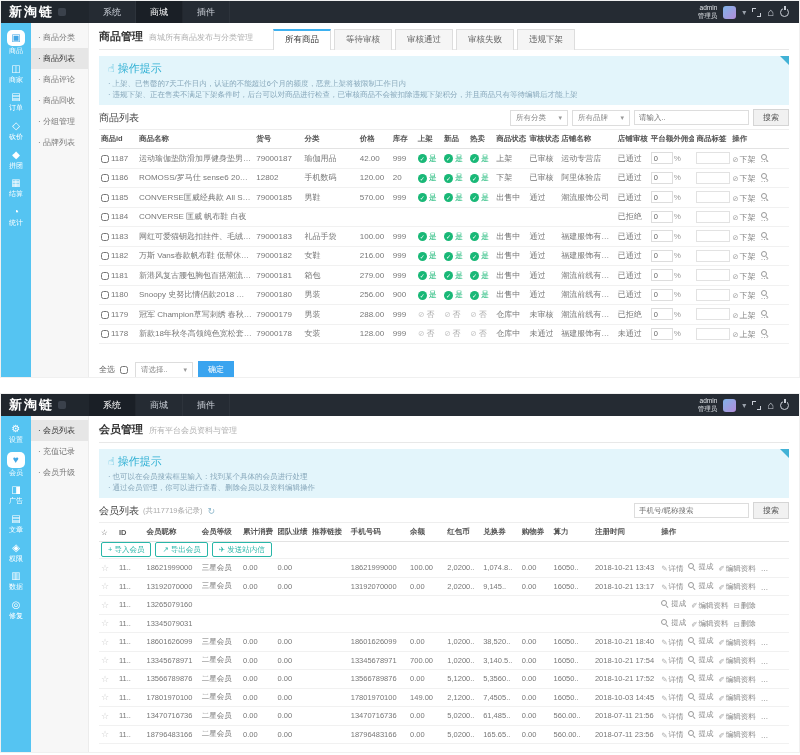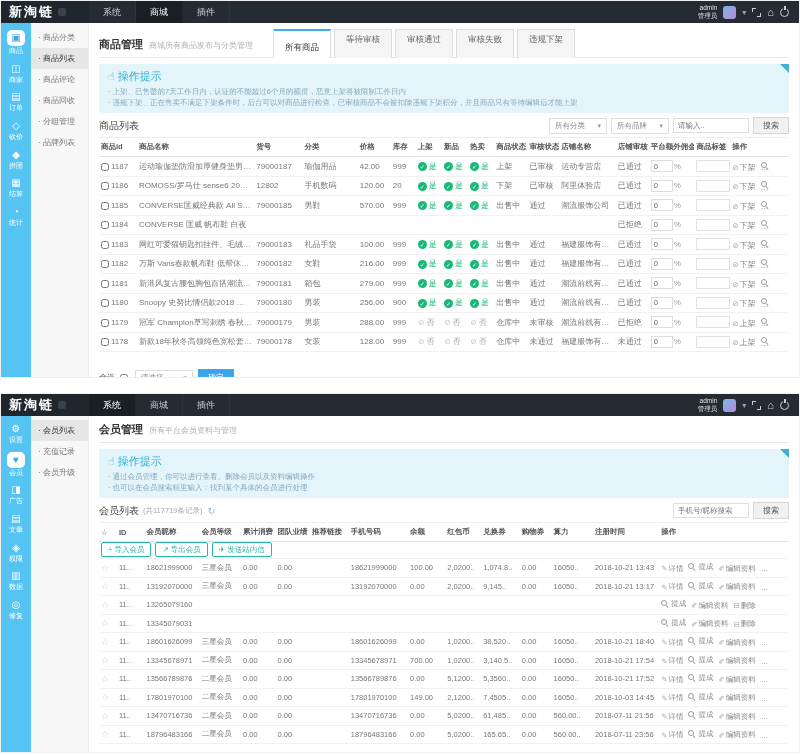--- a/index.html
+++ b/index.html
@@ -35,36 +35,36 @@
   .sitem{padding:5px 2px 5px 7px;cursor:pointer;white-space:nowrap;overflow:hidden}
   .sitem::before{content:"· "}
   .sitem.active{background:#e6e6e6;color:#333}
   .main{flex:1;padding:4px 10px 0;overflow:hidden;min-width:0}
   
   .phead{display:flex;align-items:flex-end;gap:6px;border-bottom:1px solid #e8e8e8;padding-top:2px}
   .ptitle{font-size:11px;color:#333;font-weight:bold;padding-bottom:5px}
   .psub{font-size:8px;color:#b0b0b0;padding-bottom:6px}
   .tabs{margin-left:14px;display:flex;margin-bottom:-1px}
   .tab{font-size:8.5px;padding:4px 11px;border:1px solid #ddd;border-bottom:none;background:#f5f5f5;color:#666;margin-right:3px;cursor:pointer}
-  .tab.active{background:#fff;border-top:2px solid #3db1f0;color:#333;padding-top:11px}
+  .tab.active{background:#fff;border-top:2px solid #3db1f0;color:#333;padding-top:3px}
   
   .tip{position:relative;background:#e3f5fb;margin:6px 0 4px;padding:4px 9px 5px;font-size:7.5px;color:#88a8bb;line-height:1.5}
   .tiptitle{color:#2fb0d4;font-size:11px;margin-bottom:1px}
   .hand{margin-right:3px}
   .tipline::before{content:"·  "}
   .fold{position:absolute;top:0;right:0;width:0;height:0;border-top:9px solid #41b2d6;border-left:9px solid transparent}
   
   .lhead{display:flex;align-items:center;margin:3px 0 3px}
   .ltitle{font-size:10px;color:#444}
   .lcount{font-size:7.5px;color:#aaa;margin-left:4px}
   .refresh{font-size:9px;color:#8fb8cc;margin-left:5px;cursor:pointer}
   .filters{margin-left:auto;display:flex;gap:4px;align-items:center}
   .sel{border:1px solid #ddd;background:#fff;font-size:7.5px;color:#888;padding:2px 5px;display:flex;gap:0;align-items:center;cursor:pointer;min-width:58px;justify-content:space-between}
   .selcaret{color:#999;font-size:7px}
-  .inp{border:1px solid #ddd;height:15px;font-size:7.5px;padding:0 4px;width:76px;color:#555;outline:none}
+  .inp{border:1px solid #ddd;height:15px;font-size:7.5px;padding:0 4px;width:115px;color:#555;outline:none}
   .btn{border:1px solid #d5d5d5;background:#f1f1f1;font-size:8px;padding:2px 9px;color:#555;cursor:pointer}
   .btn-blue{background:#3aa4ef;color:#fff;border-color:#3aa4ef}
   .btn-teal{background:#fff;border:1px solid #29b6a8;color:#29b6a8;font-size:7.5px;padding:2px 6px;border-radius:2px;cursor:pointer;margin-right:4px}
   
   table{width:100%;border-collapse:collapse;table-layout:fixed;font-size:8px;color:#777}
   th{font-weight:bold;color:#555;text-align:left;padding:4px 2px;border-top:1px solid #eee;border-bottom:1px solid #e3e3e3;white-space:nowrap;overflow:hidden;font-size:7.5px}
   td{border-bottom:1px solid #f1f1f1;padding:3px 2px;white-space:nowrap;overflow:hidden;text-overflow:ellipsis;height:17px}
   .member-table td{font-size:7.5px}
   .cy{display:inline-flex;width:9px;height:9px;border-radius:50%;background:#19b877;color:#fff;font-size:6px;align-items:center;justify-content:center;margin-right:2px;vertical-align:middle}
   .yes{color:#19b877}
@@ -498,22 +498,22 @@
           <div class="sitem">充值记录</div>
           <div class="sitem">会员升级</div>
         </div>
         <div class="main">
           <div class="phead">
             <span class="ptitle">会员管理</span>
             <span class="psub">所有平台会员资料与管理</span>
           </div>
           <div class="tip">
             <div class="tiptitle"><span class="hand">☝</span><span>操作提示</span></div>
+            <div class="tipline">也可以在会员搜索框里输入：找到某个具体的会员进行处理</div>
             <div class="tipline">通过会员管理，你可以进行查看、删除会员以及资料编辑操作</div>
-            <div class="tipline">也可以在会员搜索框里输入：找到某个具体的会员进行处理</div>
             <span class="fold"></span>
           </div>
           <div class="lhead">
             <span class="ltitle">会员列表</span>
             <span class="lcount">(共117719条记录)</span>
             <span class="refresh">↻</span>
             <div class="filters">
               <input class="inp" type="text" placeholder="手机号/昵称搜索" style="">
               <span class="btn">搜索</span>
             </div>

